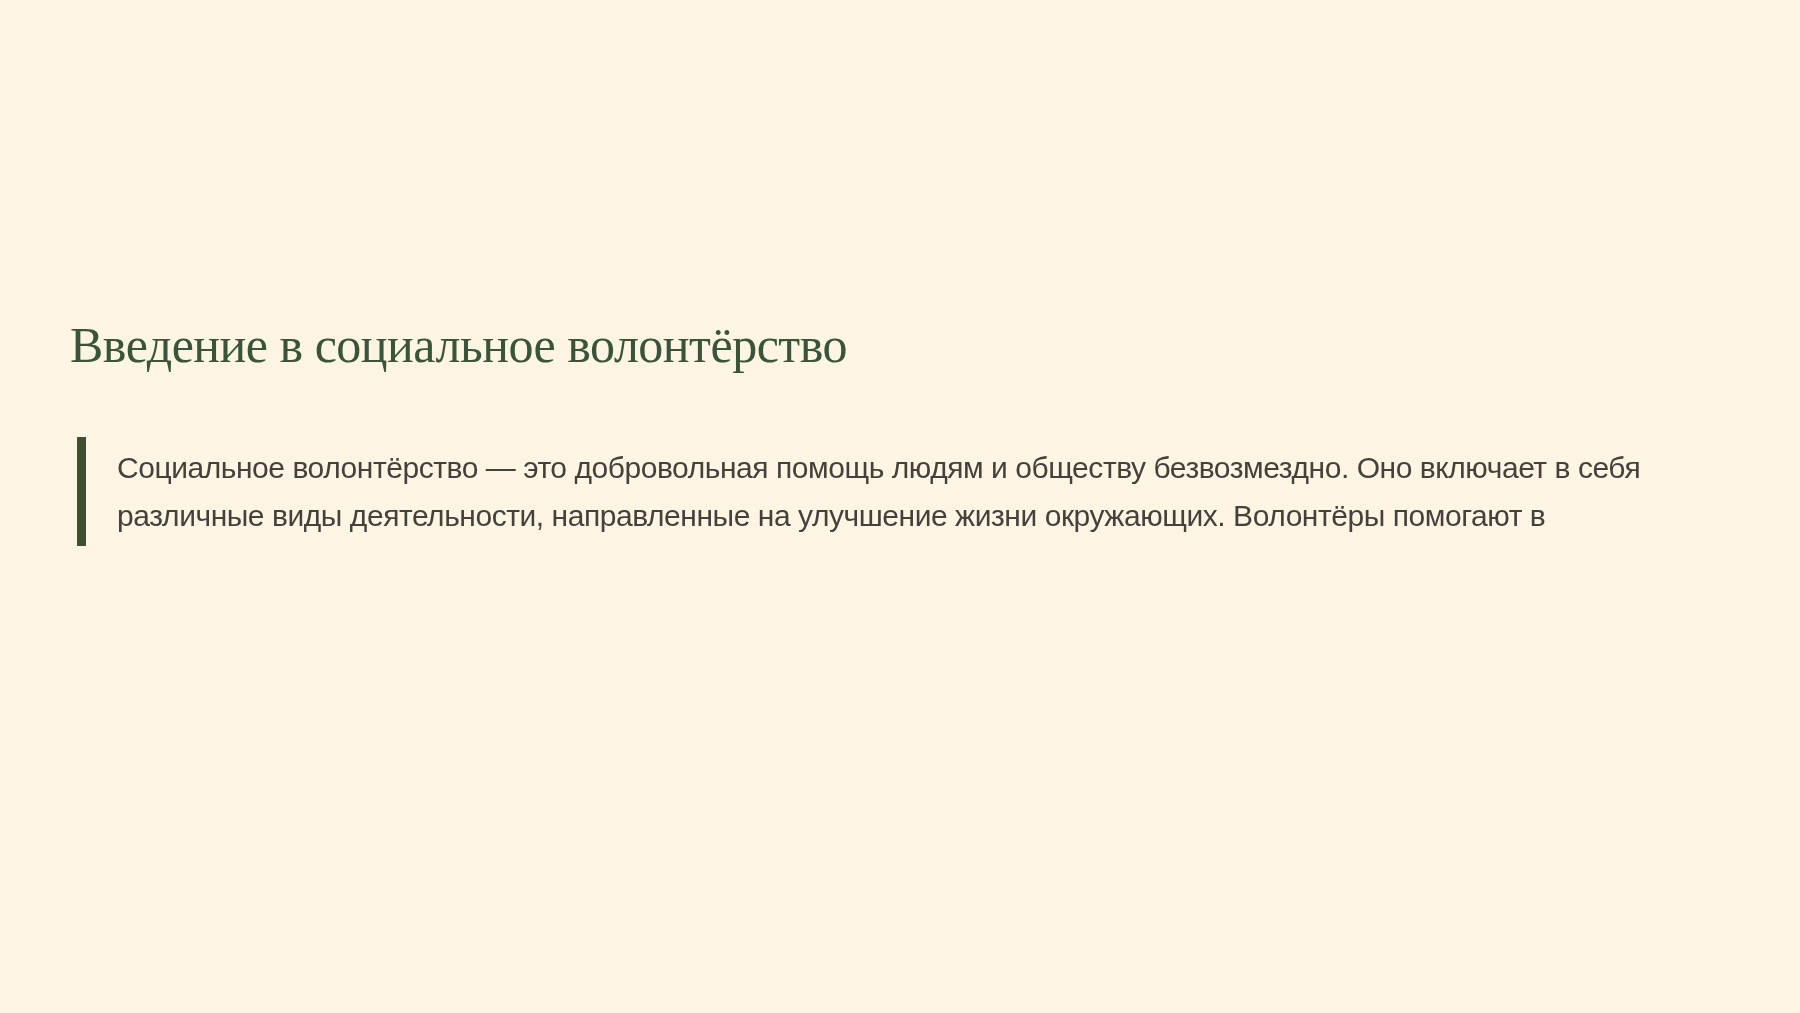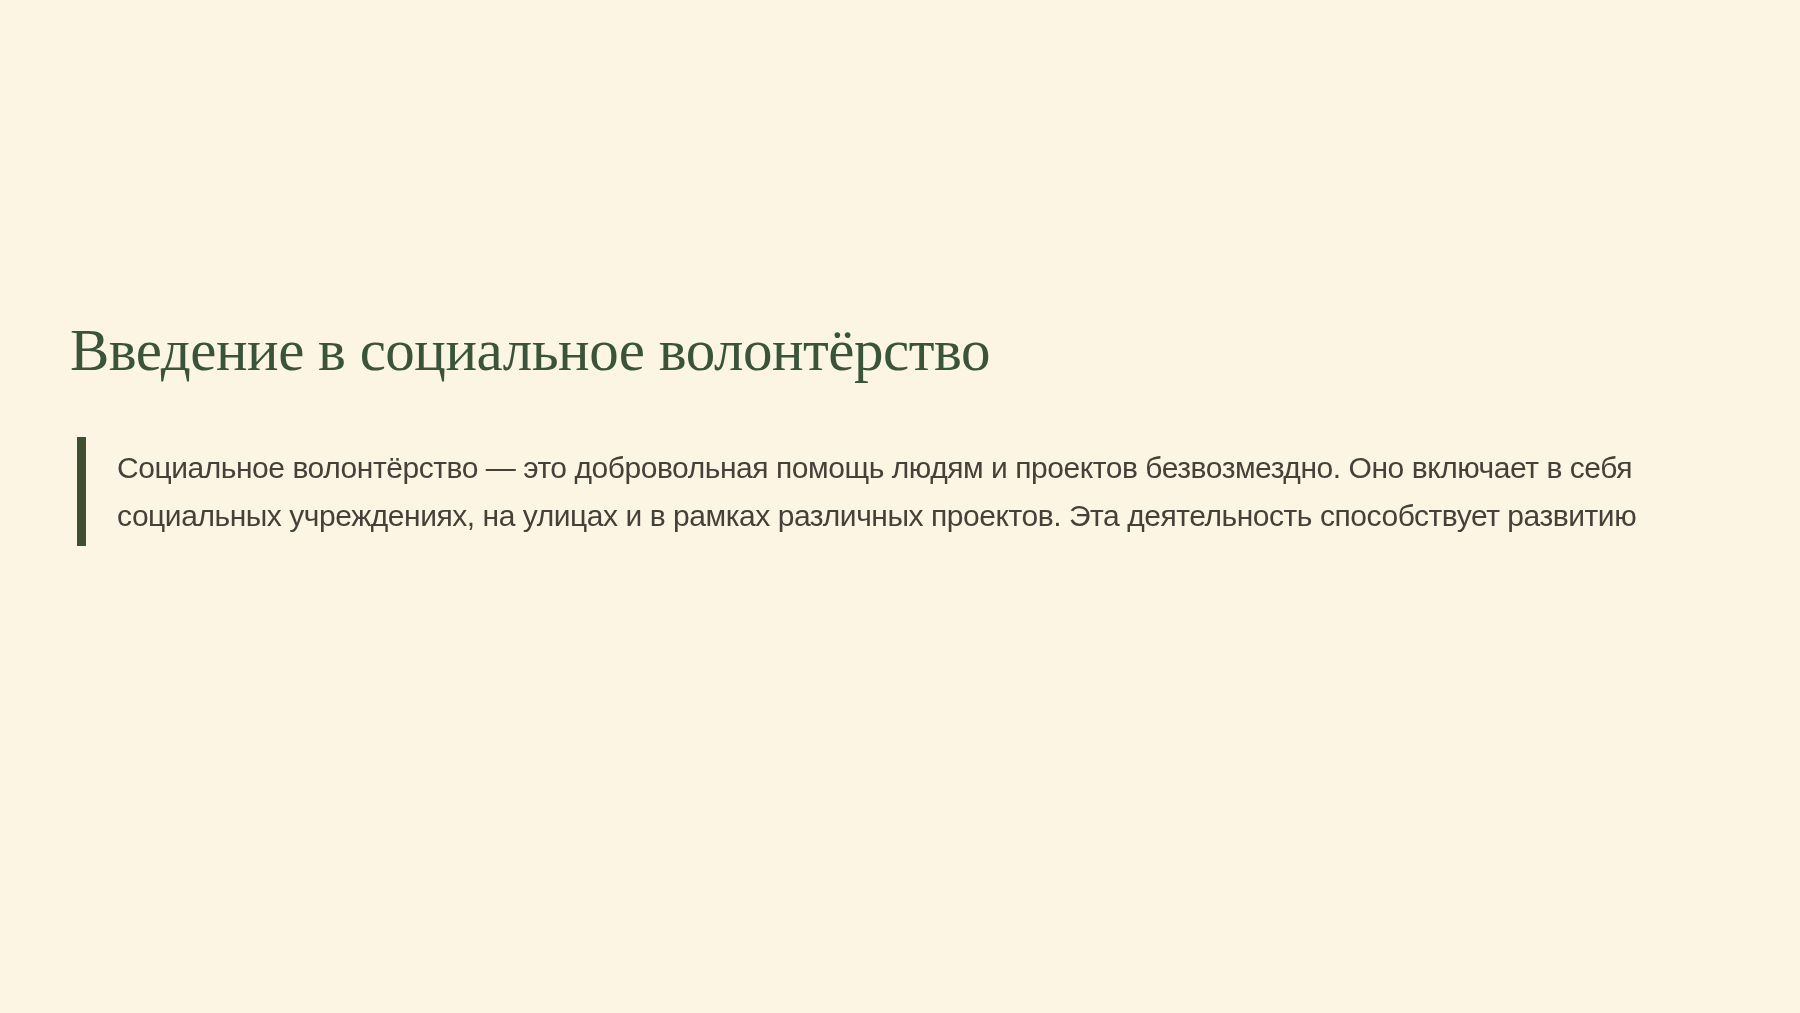--- a/index.html
+++ b/index.html
@@ -18,21 +18,21 @@
     position: absolute;
     inset: 0;
   }
   .slide-title {
     position: absolute;
     left: 70px;
     top: 318px;
     margin: 0;
     font-family: "Liberation Serif", serif;
     font-weight: normal;
-    font-size: 59px;
+    font-size: 50px;
     line-height: 1.1;
     letter-spacing: -0.5px;
     color: #3a543c;
     white-space: nowrap;
   }
   .intro-block {
     position: absolute;
     left: 77px;
     top: 437px;
     border-left: 9px solid #3e5030;
@@ -47,17 +47,17 @@
   }
 </style>
 </head>
 <body>
 
 <div class="slide">
 
   <h1 class="slide-title">Введение в социальное волонтёрство</h1>
 
   <div class="intro-block">
-    <div class="intro-line">Социальное волонтёрство — это добровольная помощь людям и проектов безвозмездно. Оно включает в себя</div>
-    <div class="intro-line">социальных учреждениях, на улицах и в рамках различных проектов. Эта деятельность способствует развитию</div>
+    <div class="intro-line">Социальное волонтёрство — это добровольная помощь людям и обществу безвозмездно. Оно включает в себя</div>
+    <div class="intro-line">различные виды деятельности, направленные на улучшение жизни окружающих. Волонтёры помогают в</div>
   </div>
 
 </div>
 
 </body></html>

